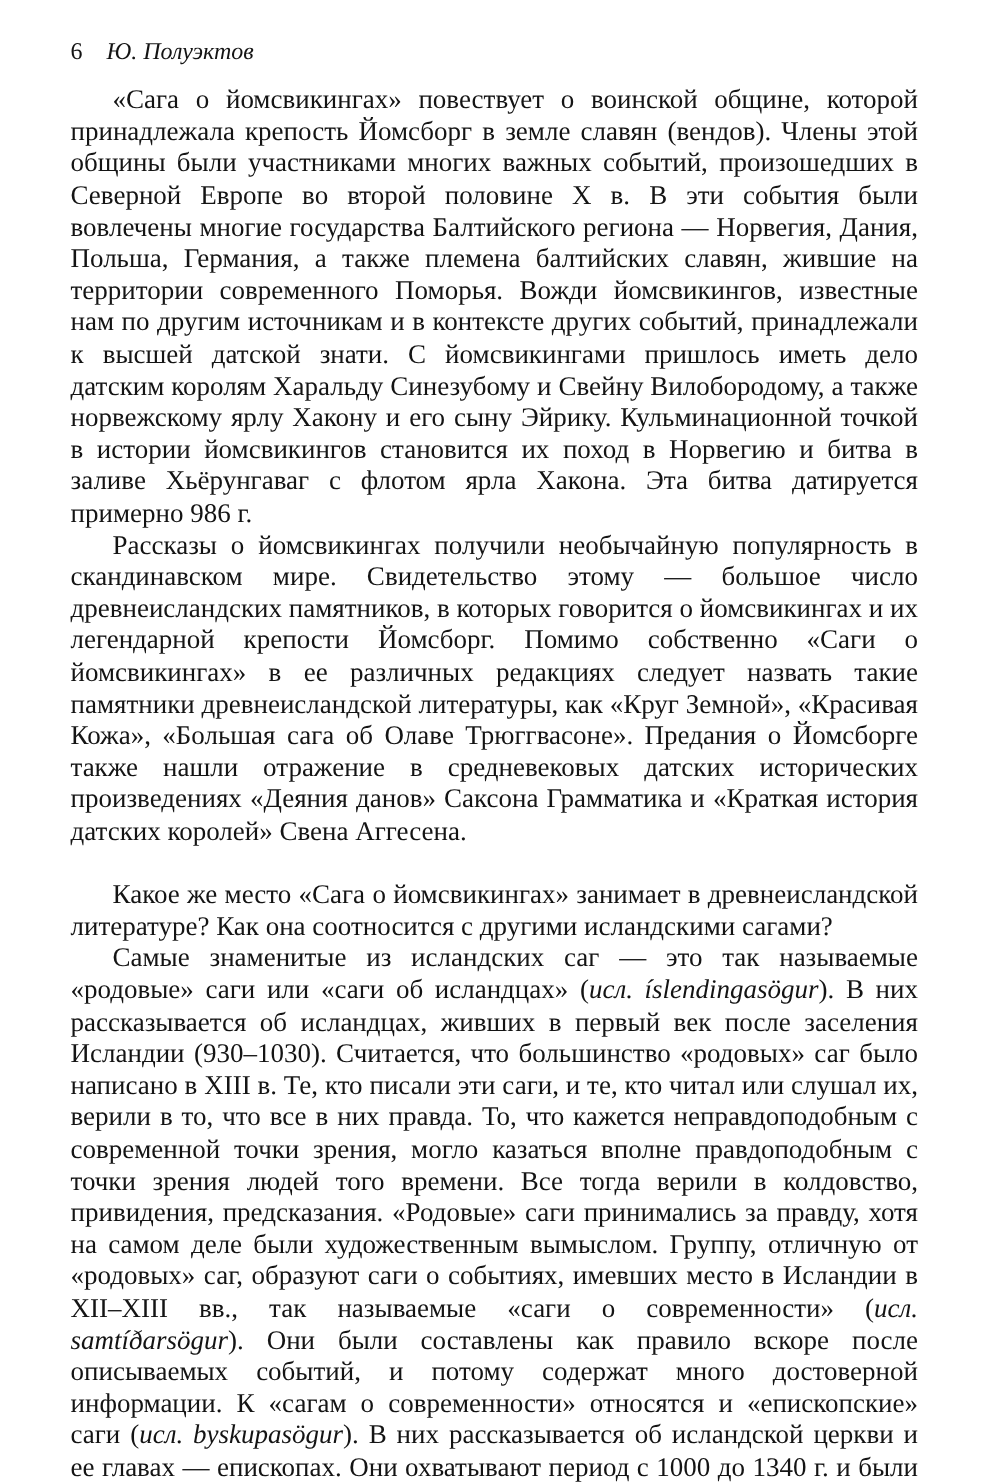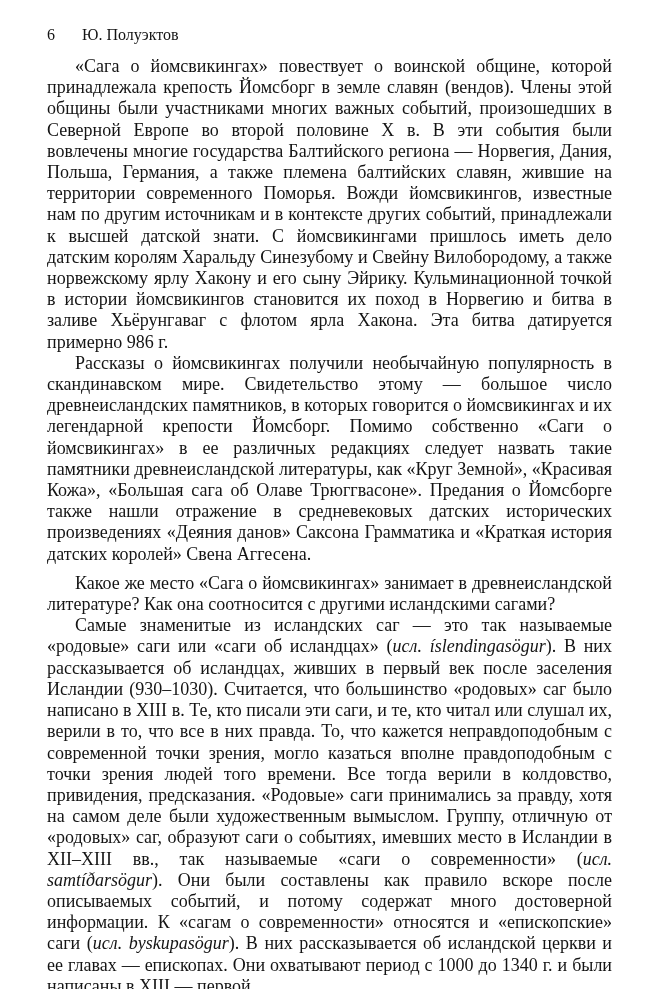--- a/index.html
+++ b/index.html
@@ -26,33 +26,33 @@
     align-items: baseline;
     font-size: 16px;
     line-height: 21px;
     margin-bottom: 11px;
   }
   .page-num {
     font-style: normal;
     margin-right: 16px;
   }
   .running-head {
-    margin-left: 11px;
+    font-style: italic;
   }
   .text-body p.para {
     margin: 0;
     text-align: justify;
     text-indent: 28px;
     font-size: 18px;
     line-height: 21.2px;
     hyphens: auto;
     -webkit-hyphens: auto;
   }
   .text-body p.para.space-before {
-    margin-top: 8px;
+    margin-top: 21px;
   }
   .text-body i {
     font-style: italic;
   }
 </style>
 </head>
 <body>
 
 <div class="page">
   <div class="page-header">

